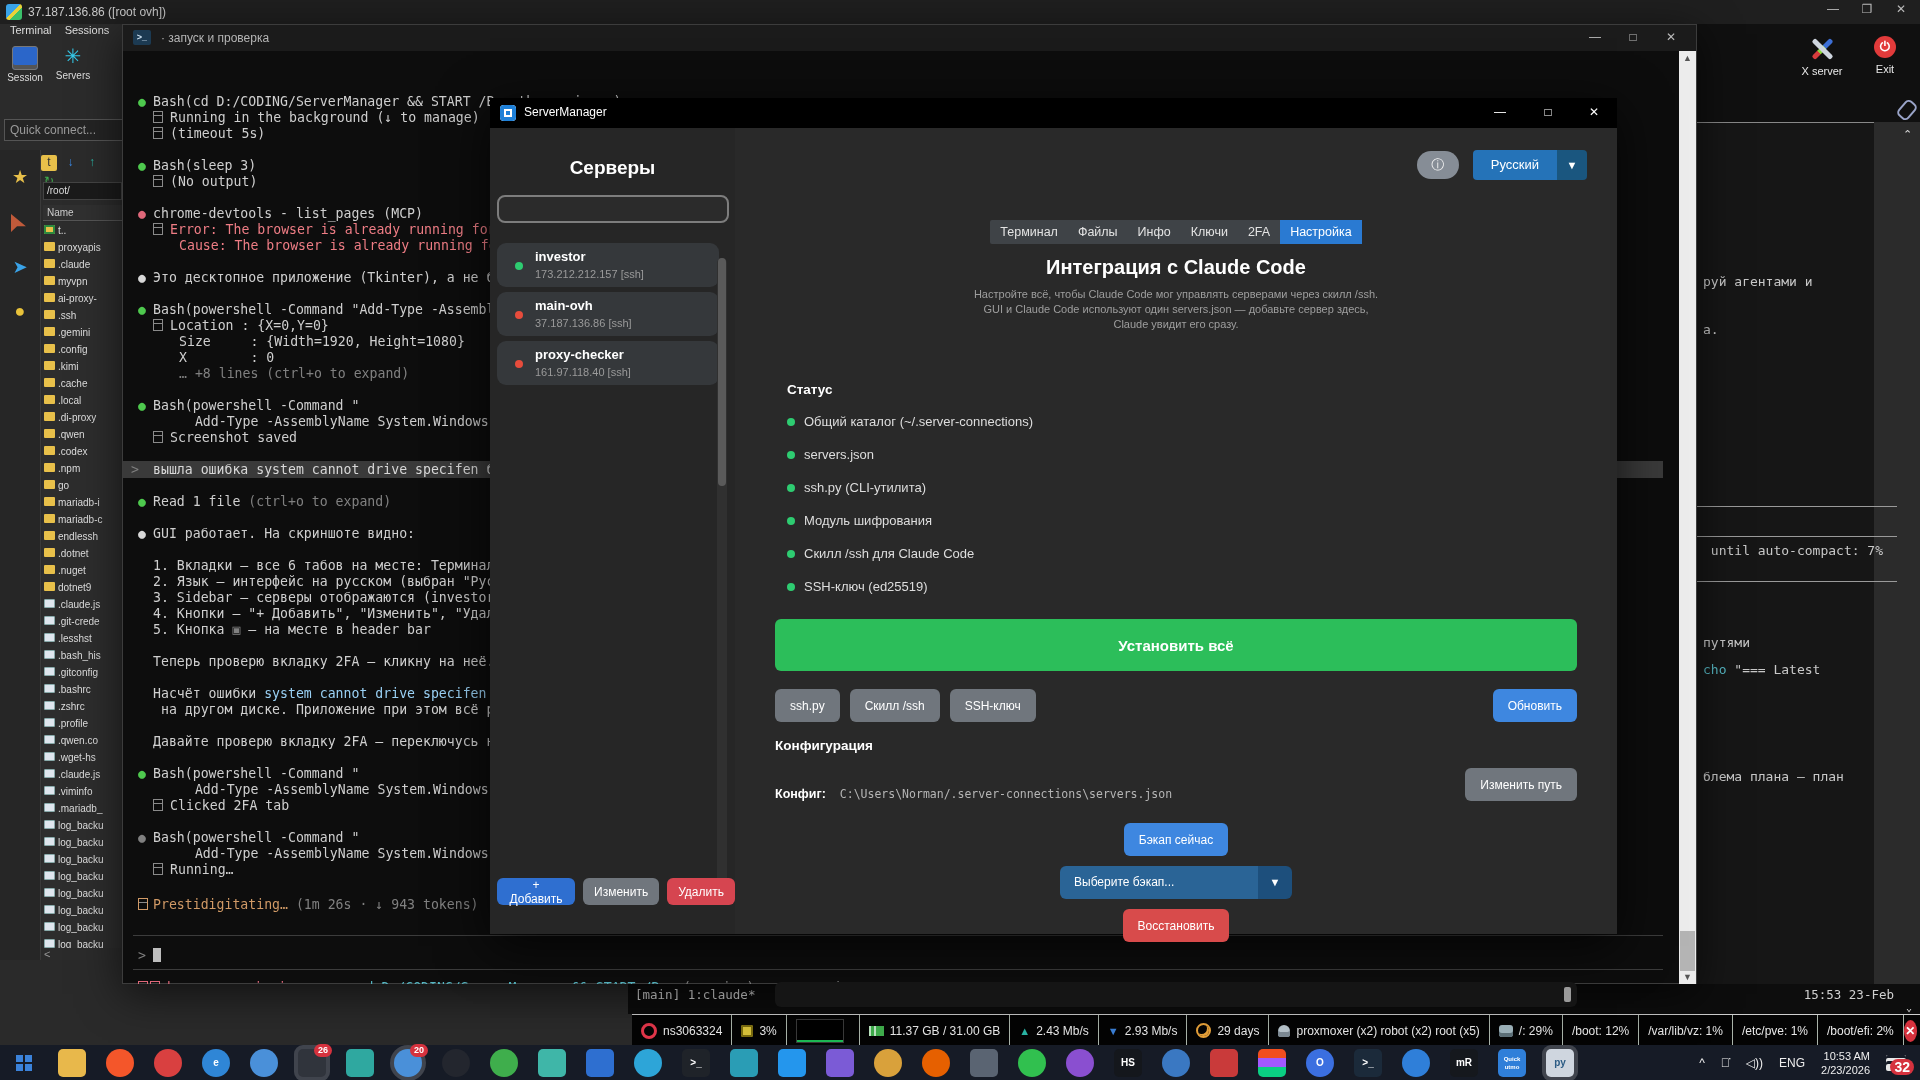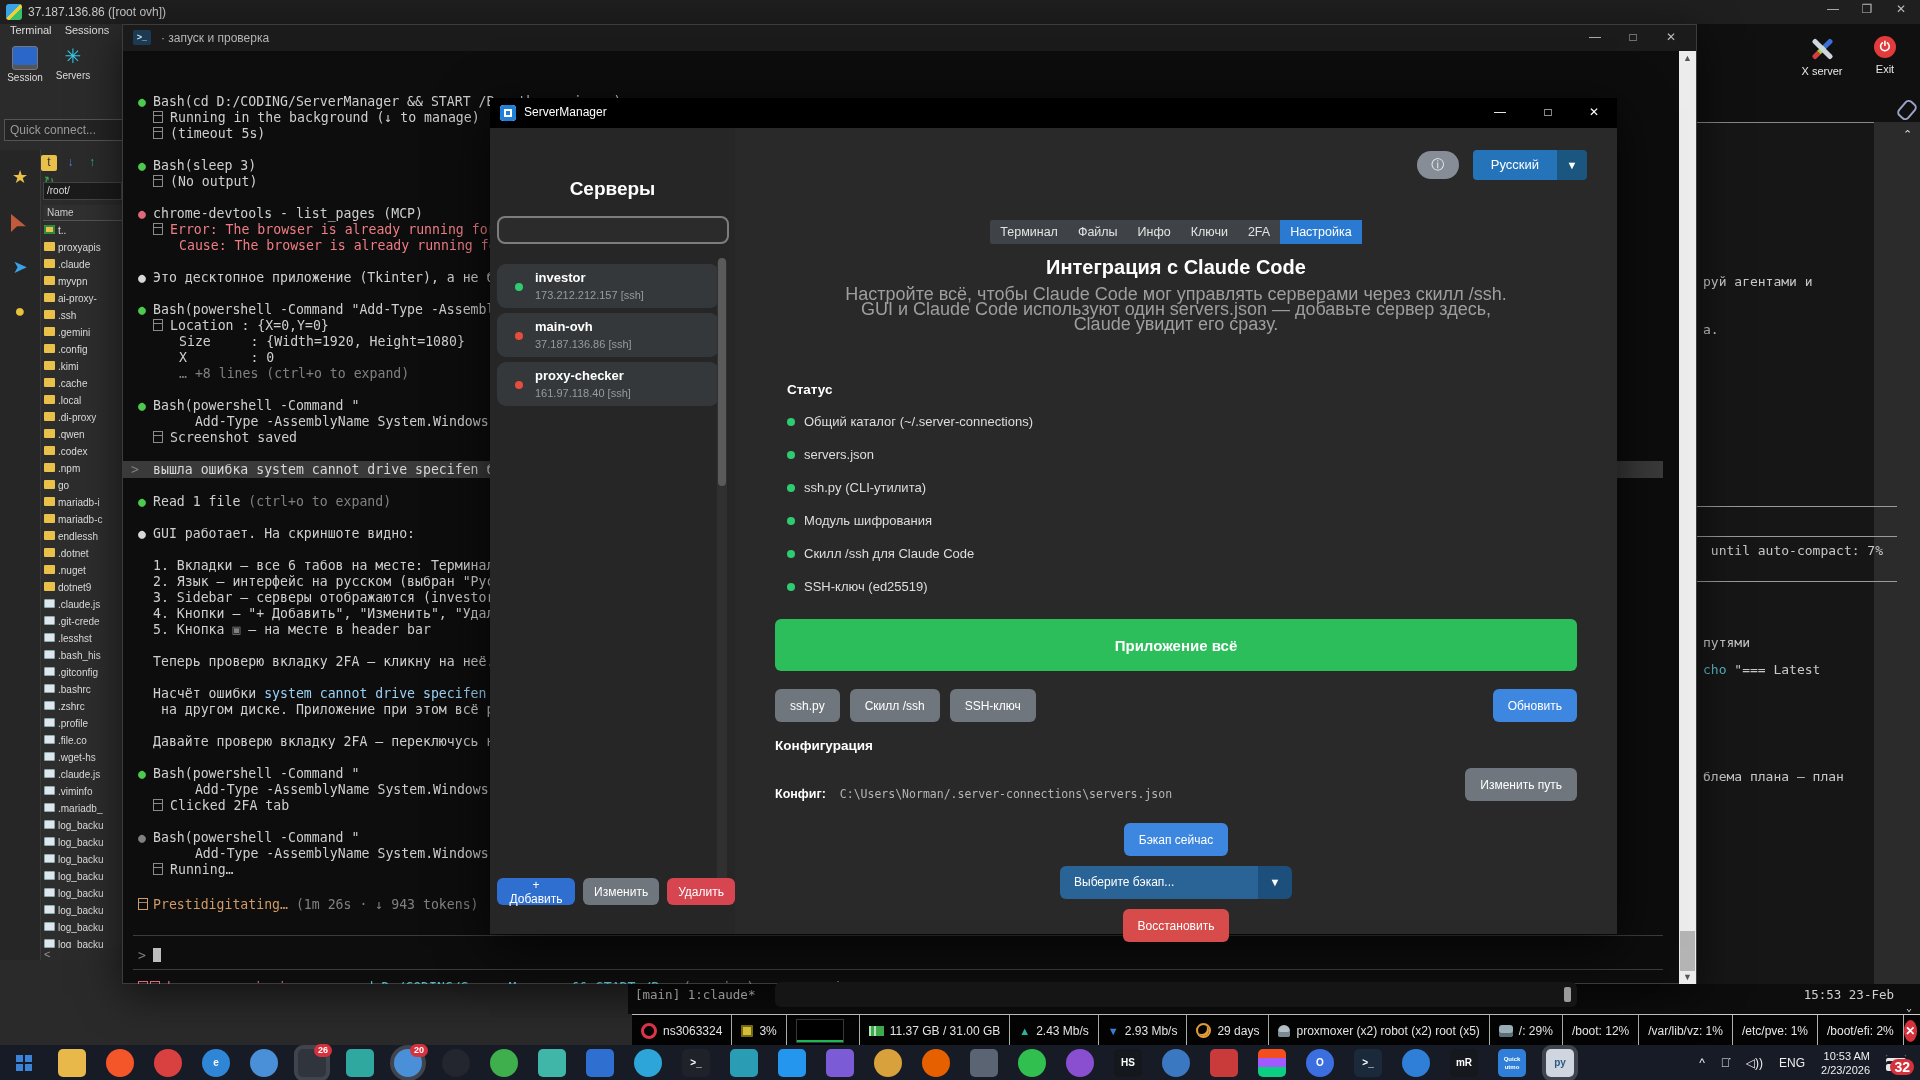--- a/index.html
+++ b/index.html
@@ -99,21 +99,21 @@
   #prompt-cursor{display:inline-block;width:8px;height:14px;background:#bdbdbd;vertical-align:-2px;}
 
   
   #sm{left:490px;top:98px;width:1127px;height:836px;background:#212121;box-shadow:0 12px 48px rgba(0,0,0,.7);
     display:flex;flex-direction:column;}
   #sm-titlebar{height:30px;background:#000;position:relative;flex:0 0 30px;}
   #sm-app-ico{position:absolute;left:10px;top:7px;width:16px;height:16px;border-radius:4px;background:#1e80d8;
     box-shadow:inset 0 0 0 4px #1e80d8,inset 0 0 0 6px #fff;}
   #sm-title{position:absolute;left:34px;top:7px;color:#fff;font-size:12px;}
   #sm-body{flex:1;display:flex;min-height:0;}
-  #sm-sidebar{flex:0 0 245px;background:#262626;position:relative;padding-top:28px;box-sizing:border-box;}
+  #sm-sidebar{flex:0 0 245px;background:#262626;position:relative;padding-top:7px;box-sizing:border-box;}
   #sm-side-heading{text-align:center;color:#fff;font-size:19px;font-weight:bold;margin-top:22px;}
   #sm-search{display:block;margin:16px auto 0;width:212px;height:24px;background:#2b2b2b;border:2px solid #7d7d7d;
     border-radius:8px;color:#ddd;padding:0 8px;font-size:13px;outline:none;}
   #sm-server-list{margin:20px 0 0 7px;width:222px;}
   .srv-row{position:relative;background:#35383b;border-radius:9px;height:44px;margin-bottom:5px;}
   .srv-dot{position:absolute;left:18px;top:19px;width:8px;height:8px;border-radius:50%;}
   .srv-name{position:absolute;left:38px;top:6px;color:#fff;font-weight:bold;font-size:13px;}
   .srv-ip{position:absolute;left:38px;top:25px;color:#9a9a9a;font-size:11px;}
   #sm-list-scroll{position:absolute;right:8px;top:130px;width:10px;height:640px;background:#303030;border-radius:5px;}
   #sm-list-thumb{position:absolute;left:1px;top:0;width:8px;height:228px;background:#5a5a5a;border-radius:4px;}
@@ -124,21 +124,21 @@
   #sm-info-btn{width:42px;height:28px;border-radius:14px;background:#868d96;color:#f2f2f2;text-align:center;
     line-height:28px;font-size:13px;}
   #sm-lang{display:flex;height:30px;border-radius:4px;overflow:hidden;}
   #sm-lang-label{background:#2573b8;color:#fff;font-size:13px;line-height:30px;padding:0 18px;}
   #sm-lang-chevron{background:#1a567f;color:#fff;width:30px;text-align:center;line-height:30px;font-size:11px;}
   #sm-tabs{display:flex;justify-content:center;margin-top:92px;}
   #sm-tabs-inner{display:flex;background:#3f4347;border-radius:2px;}
   .sm-tab{color:#e3e3e3;font-size:12.5px;padding:5px 10px;}
   .sm-tab.active{background:#2a7ad2;color:#fff;}
   #sm-page-title{text-align:center;color:#fff;font-size:20px;font-weight:bold;margin-top:12px;}
-  #sm-subtitle{text-align:center;color:#9e9e9e;font-size:18px;line-height:15px;margin-top:8px;}
+  #sm-subtitle{text-align:center;color:#9e9e9e;font-size:11px;line-height:15px;margin-top:8px;}
   #sm-status-heading{color:#fff;font-weight:bold;font-size:13.5px;margin:50px 0 0 12px;}
   #sm-status-items{margin:8px 0 0 12px;}
   .st-item{height:33px;display:flex;align-items:center;color:#dedede;font-size:13px;}
   .st-dot{width:8px;height:8px;border-radius:50%;background:#2ecc71;margin-right:9px;}
   #sm-install{margin-top:16px;height:52px;width:100%;background:#2cbe5a;border:none;border-radius:6px;
     color:#fff;font-weight:bold;font-size:15px;font-family:inherit;}
   #sm-small-row{display:flex;margin-top:18px;gap:10px;}
   .sm-chip{background:#70767d;border:none;border-radius:6px;color:#fff;font-size:12px;height:33px;padding:0 15px;font-family:inherit;}
   #sm-refresh{margin-left:auto;background:#3e87e0;}
   #sm-config-heading{color:#fff;font-weight:bold;font-size:13.5px;margin-top:16px;}
@@ -231,21 +231,21 @@
       <div class="file-row"><span class="fi fi-folder"></span><span>.nuget</span></div>
       <div class="file-row"><span class="fi fi-folder"></span><span>dotnet9</span></div>
       <div class="file-row"><span class="fi fi-file"></span><span>.claude.js</span></div>
       <div class="file-row"><span class="fi fi-file"></span><span>.git-crede</span></div>
       <div class="file-row"><span class="fi fi-file"></span><span>.lesshst</span></div>
       <div class="file-row"><span class="fi fi-file"></span><span>.bash_his</span></div>
       <div class="file-row"><span class="fi fi-file"></span><span>.gitconfig</span></div>
       <div class="file-row"><span class="fi fi-file"></span><span>.bashrc</span></div>
       <div class="file-row"><span class="fi fi-file"></span><span>.zshrc</span></div>
       <div class="file-row"><span class="fi fi-file"></span><span>.profile</span></div>
-      <div class="file-row"><span class="fi fi-file"></span><span>.file.co</span></div>
+      <div class="file-row"><span class="fi fi-file"></span><span>.qwen.co</span></div>
       <div class="file-row"><span class="fi fi-file"></span><span>.wget-hs</span></div>
       <div class="file-row"><span class="fi fi-file"></span><span>.claude.js</span></div>
       <div class="file-row"><span class="fi fi-file"></span><span>.viminfo</span></div>
       <div class="file-row"><span class="fi fi-file"></span><span>.mariadb_</span></div>
       <div class="file-row"><span class="fi fi-file"></span><span>log_backu</span></div>
       <div class="file-row"><span class="fi fi-file"></span><span>log_backu</span></div>
       <div class="file-row"><span class="fi fi-file"></span><span>log_backu</span></div>
       <div class="file-row"><span class="fi fi-file"></span><span>log_backu</span></div>
       <div class="file-row"><span class="fi fi-file"></span><span>log_backu</span></div>
       <div class="file-row"><span class="fi fi-file"></span><span>log_backu</span></div>
@@ -477,21 +477,21 @@
             </div>
             <div class="st-item">
               <span class="st-dot"></span>
               <span>Скилл /ssh для Claude Code</span>
             </div>
             <div class="st-item">
               <span class="st-dot"></span>
               <span>SSH-ключ (ed25519)</span>
             </div>
           </div>
-        <button id="sm-install">Приложение всё</button>
+        <button id="sm-install">Установить всё</button>
         <div id="sm-small-row">
           <button class="sm-chip">ssh.py</button>
           <button class="sm-chip">Скилл /ssh</button>
           <button class="sm-chip">SSH-ключ</button>
           <button class="sm-chip" id="sm-refresh">Обновить</button>
         </div>
         <div id="sm-config-heading">Конфигурация</div>
         <div id="sm-config-row">
           <span id="sm-config-label">Конфиг:</span>
           <span id="sm-config-path" class="mono">C:\Users\Norman/.server-connections\servers.json</span>

